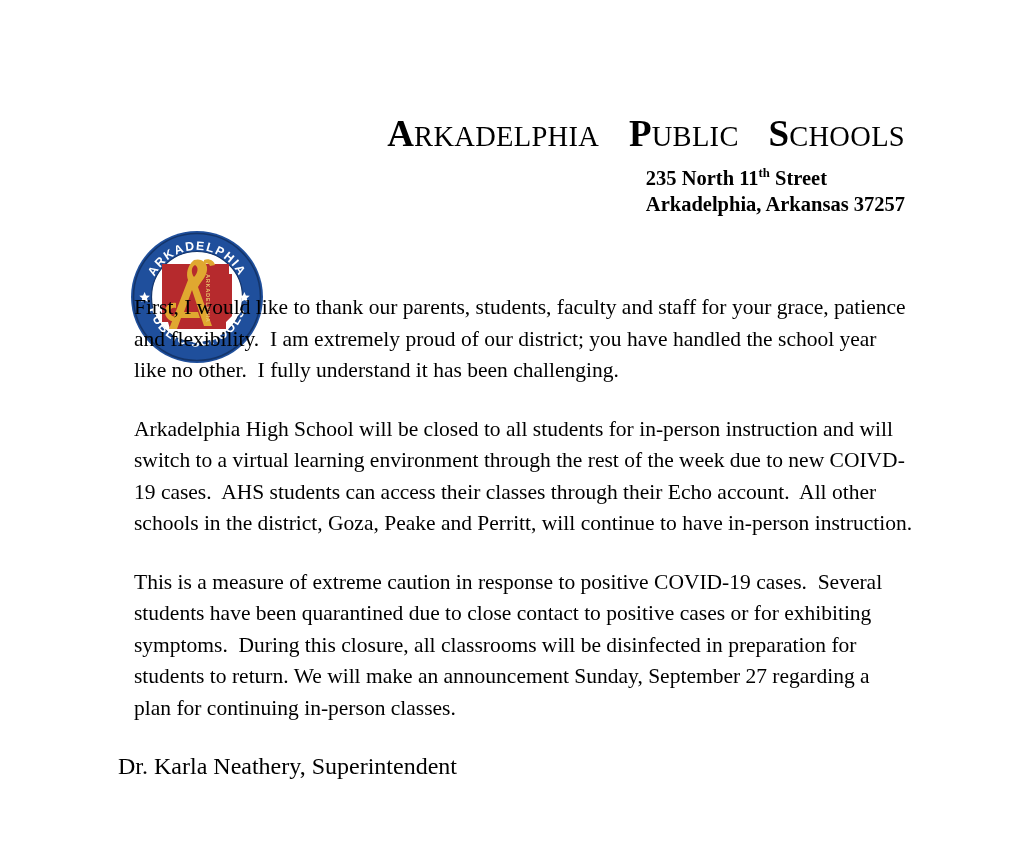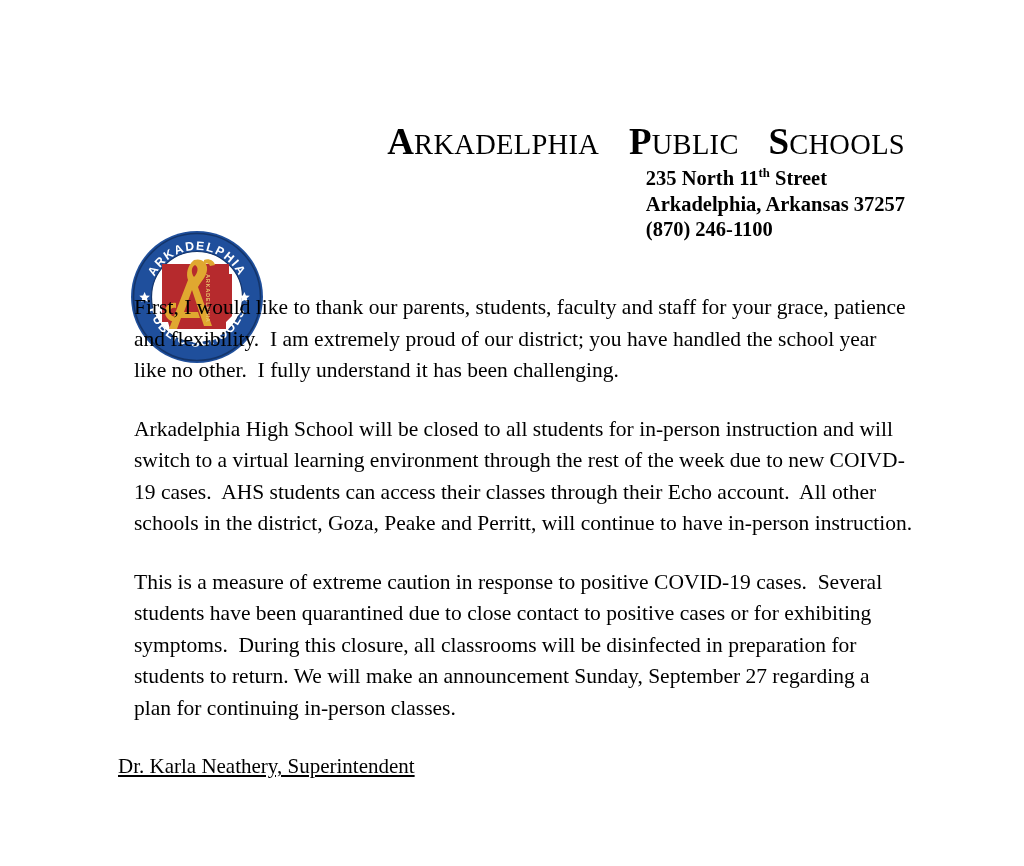--- a/index.html
+++ b/index.html
@@ -43,21 +43,21 @@
 
   
   .district-title {
     position: absolute;
     right: 119px;
     top: 0px;
     text-align: right;
     white-space: nowrap;
     font-family: "Liberation Serif", "DejaVu Serif", serif;
     font-size: 37px;
-    line-height: 60px;
+    line-height: 44px;
     letter-spacing: 0.2px;
     color: #000000;
     margin-left: 41px;
   }
   .district-title .word { display: inline; }
   .district-title .cap {
     font-size: 37px;
     font-weight: 700;
     letter-spacing: 0px;
   }
@@ -96,25 +96,24 @@
   .para {
     font-size: 21.5px;
     line-height: 31.5px;
     text-align: left;
     margin: 0 0 27px 16px;
     color: #000000;
     white-space: pre-wrap;
   }
   .para:last-child { margin-bottom: 0; }
   .signature {
-    font-size: 21px;
+    font-size: 24px;
     line-height: 31.5px;
     margin: 0;
     color: #000000;
-    text-decoration: underline;
   }
 </style>
 </head>
 <body>
 
 <div class="page">
 
   <div class="letterhead">
 
     <div class="seal">
@@ -163,21 +162,20 @@
       </span><span class="gap"></span><span class="word">
         <span class="cap">P</span><span class="rest">UBLIC</span>
       </span><span class="gap"></span><span class="word">
         <span class="cap">S</span><span class="rest">CHOOLS</span>
       </span>
     </div>
 
     <div class="address">
       <div class="line"><span>235 North 11</span><sup>th</sup><span> Street</span></div>
       <div class="line">Arkadelphia, Arkansas 37257</div>
-      <div class="line">(870) 246-1100</div>
     </div>
   </div>
 
   <div class="body-copy">
     <p class="para">First, I would like to thank our parents, students, faculty and staff for your grace, patience and flexibility.  I am extremely proud of our district; you have handled the school year like no other.  I fully understand it has been challenging.</p>
     <p class="para">Arkadelphia High School will be closed to all students for in-person instruction and will switch to a virtual learning environment through the rest of the week due to new COIVD-19 cases.  AHS students can access their classes through their Echo account.  All other schools in the district, Goza, Peake and Perritt, will continue to have in-person instruction.</p>
     <p class="para">This is a measure of extreme caution in response to positive COVID-19 cases.  Several students have been quarantined due to close contact to positive cases or for exhibiting symptoms.  During this closure, all classrooms will be disinfected in preparation for students to return. We will make an announcement Sunday, September 27 regarding a plan for continuing in-person classes.</p>
     <p class="signature">Dr. Karla Neathery, Superintendent</p>
   </div>
 

